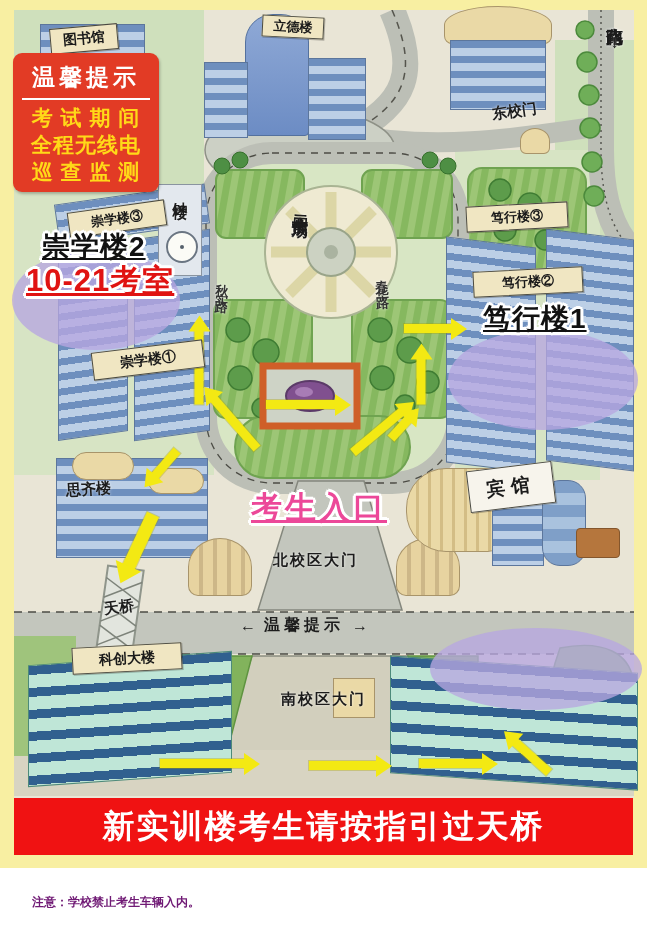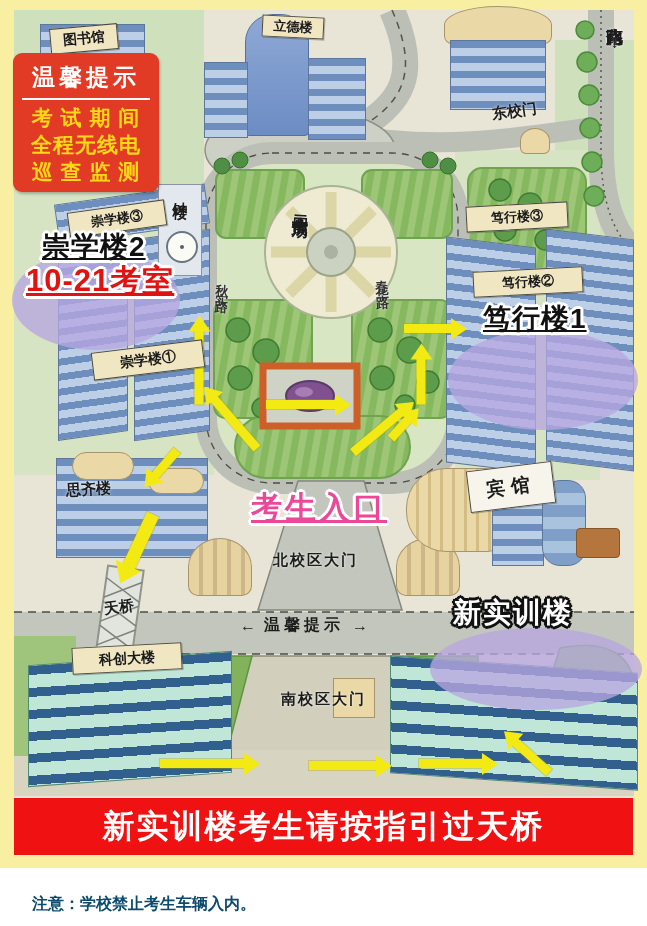--- a/index.html
+++ b/index.html
@@ -45,21 +45,21 @@
   .tip { position:absolute; left:13px; top:53px; width:146px; height:139px; background:#e23b25;
          border-radius:9px; text-align:center; box-shadow:1px 2px 3px rgba(0,0,0,.25); }
   .tip-title { margin-top:9px; color:#ffffff; font-size:23px; font-weight:900; letter-spacing:4px; }
   .tip-hr { margin:5px auto 4px auto; width:128px; height:0; border-top:2.5px solid #ffffff; }
   .tip-line { color:#ffd918; font-size:21px; font-weight:900; line-height:27px; letter-spacing:1px; }
 
   
   .banner { position:absolute; left:14px; top:798px; width:619px; height:57px; background:#f01212;
     display:flex; align-items:center; justify-content:center; color:#ffffff; font-size:32px;
     font-weight:900; letter-spacing:2px; white-space:nowrap; }
-  .note { position:absolute; left:32px; top:894px; color:#0c4a6e; font-size:16px; font-weight:bold; }
+  .note { position:absolute; left:32px; top:894px; color:#701a75; font-size:12px; font-weight:bold; }
 
   .clock { position:absolute; left:166px; top:231px; width:28px; height:28px; background:#fbfbf6;
     border:2px solid #6a7582; border-radius:50%; }
   .clock::after { content:""; position:absolute; left:12px; top:12px; width:4px; height:4px;
     background:#55606c; border-radius:50%; }
 
   .road-label-row { position:absolute; display:flex; gap:8px; align-items:center; font-weight:bold; color:#1c1c1c; }
 </style>
 </head>
 <body>
@@ -271,21 +271,20 @@
       <span>→</span>
     </div>
     <div class="hand" style="left:281px;top:690px;font-size:15px;letter-spacing:2px;">南校区大门</div>
   </div>
 
   <div class="lay">
     <div class="big ow" style="left:42px;top:228px;font-size:28px;color:#111;">崇学楼2</div>
     <div class="big ow" style="left:26px;top:260px;font-size:31px;color:#e01312;">10-21考室</div>
     <div class="big ow" style="left:483px;top:300px;font-size:28px;color:#111;">笃行楼1</div>
     <div class="big ow" style="left:251px;top:487px;font-size:31px;color:#ec4899;letter-spacing:3px;">考生入口</div>
-    <div class="big ob" style="left:453px;top:594px;font-size:28px;color:#fff;letter-spacing:2px;">新实训楼</div>
   </div>
 
   <div class="tip">
     <div class="tip-title">温馨提示</div>
     <div class="tip-hr"></div>
     <div class="tip-line">考 试 期 间</div>
     <div class="tip-line">全程无线电</div>
     <div class="tip-line">巡 查 监 测</div>
   </div>
 

